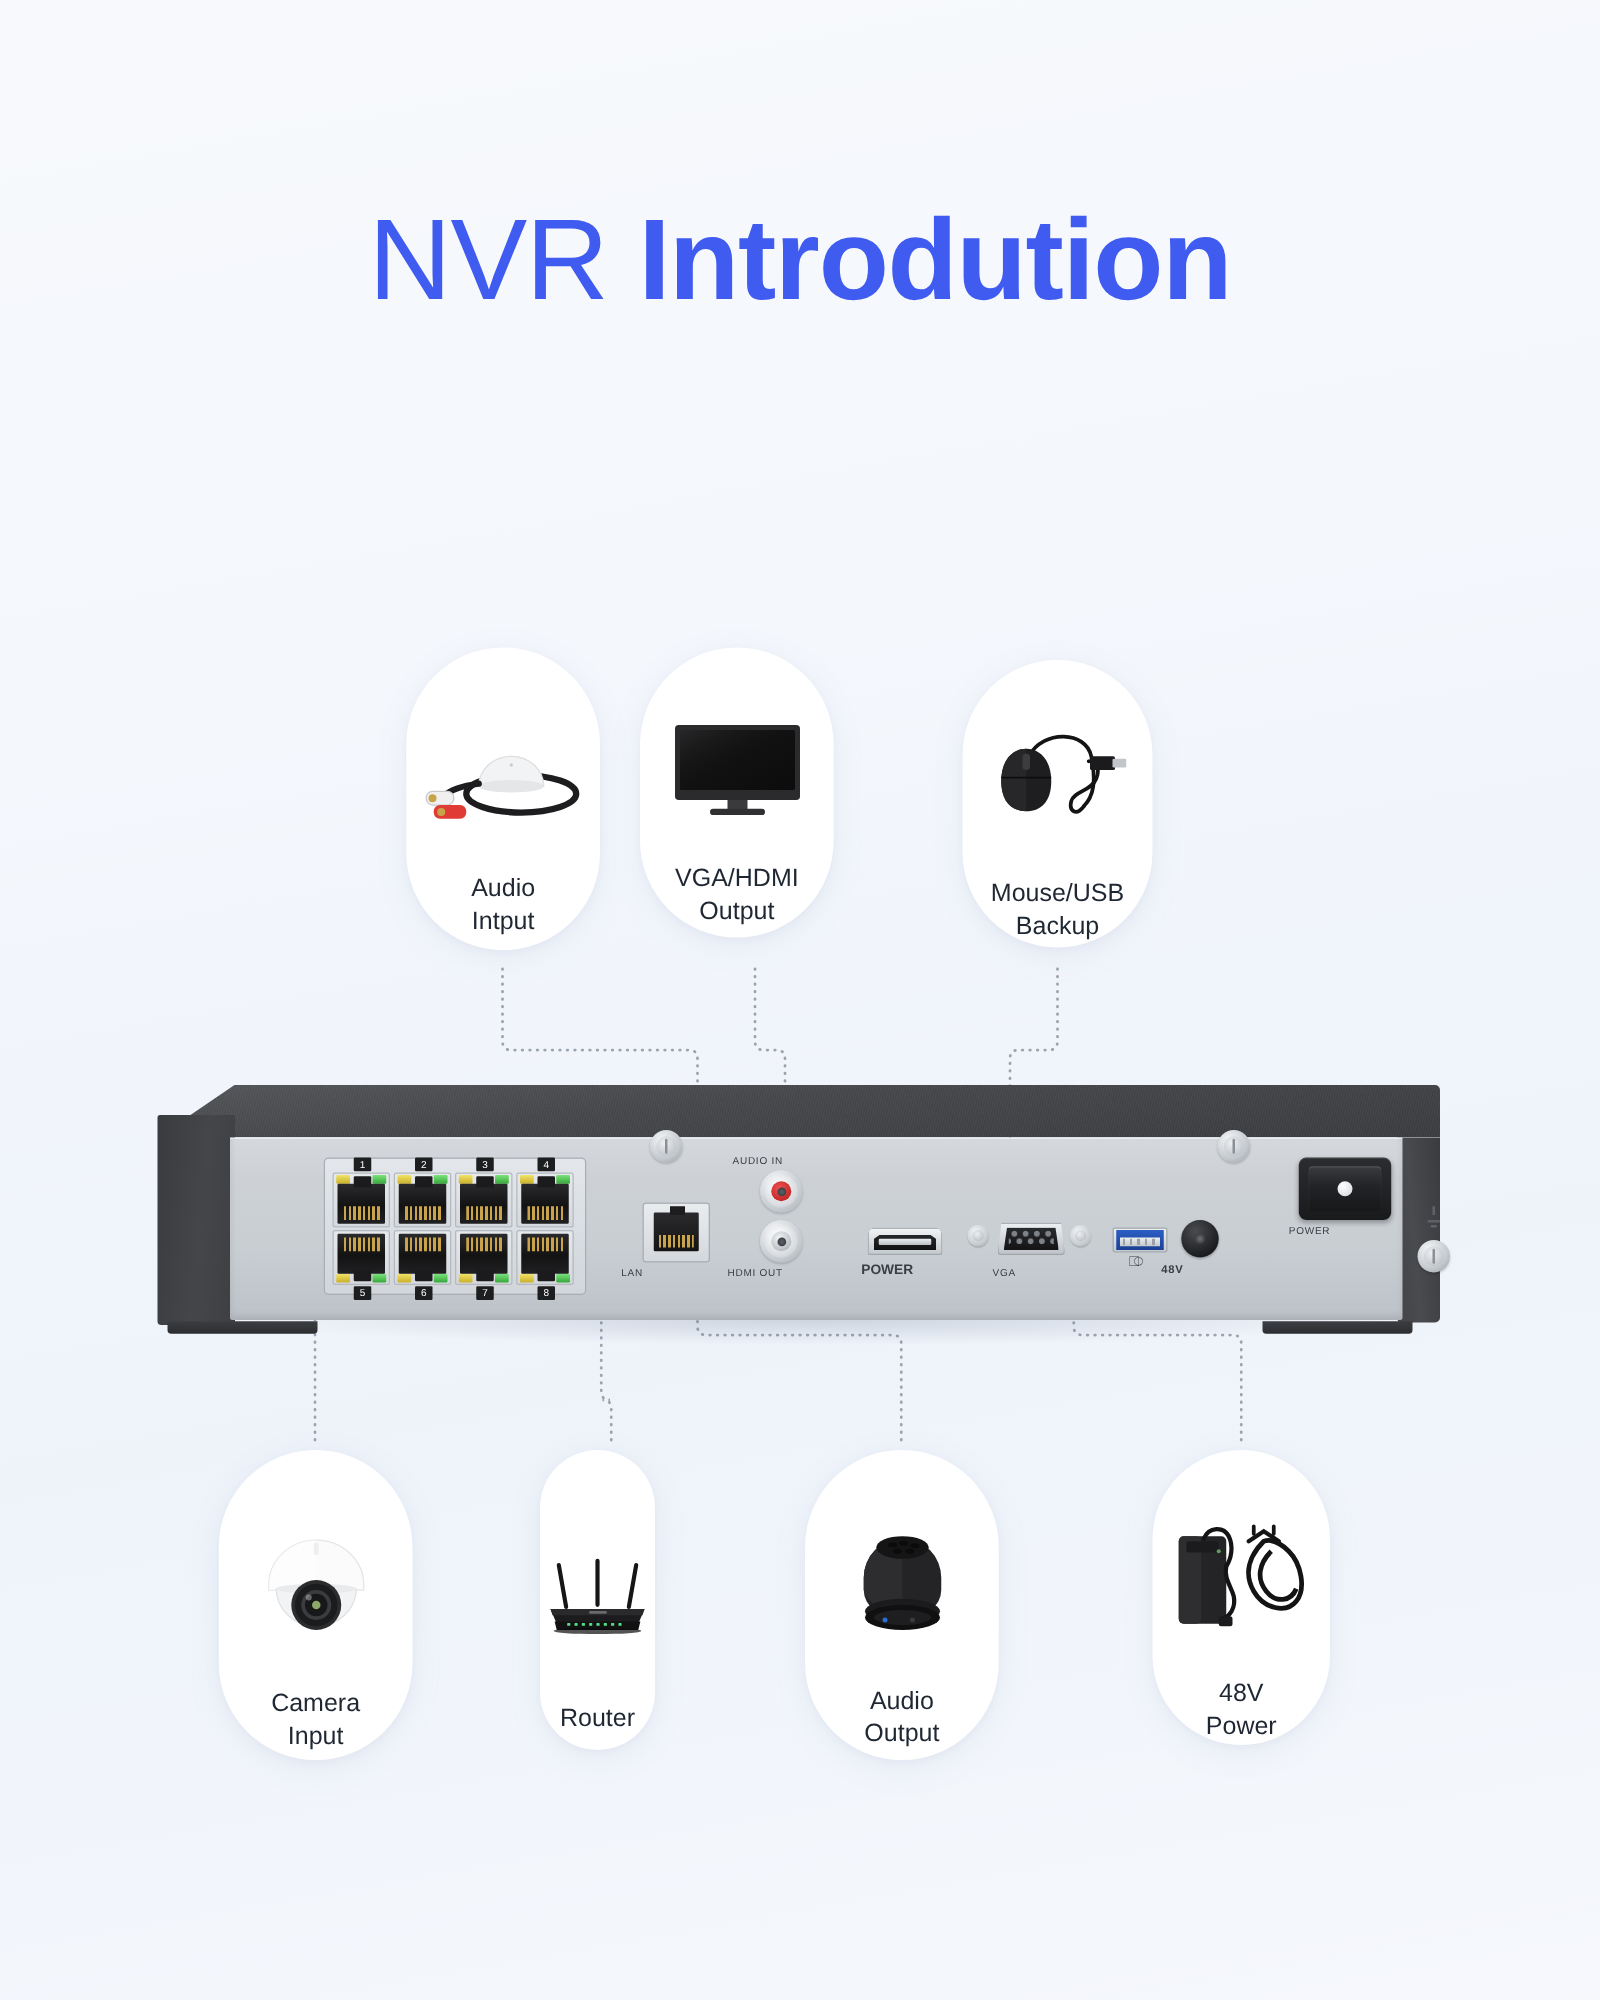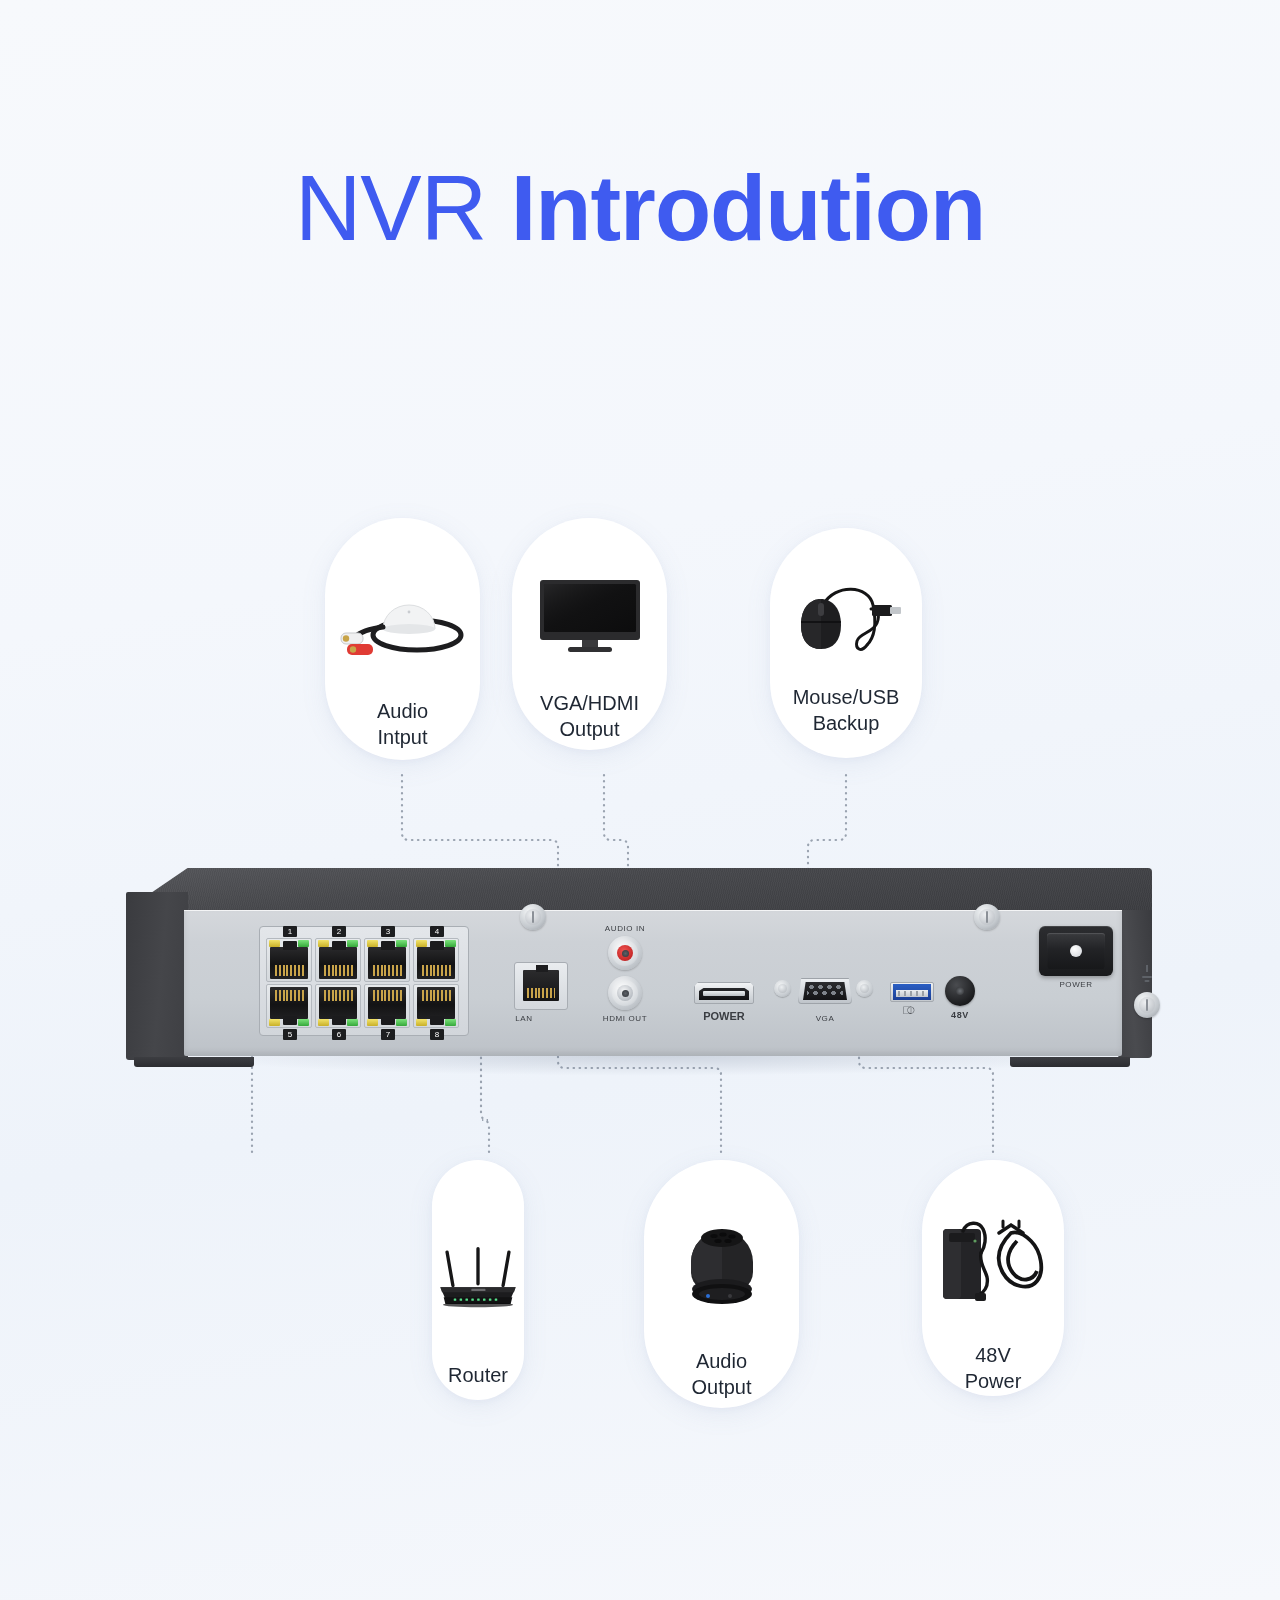--- a/index.html
+++ b/index.html
@@ -142,21 +142,21 @@
     background:linear-gradient(180deg,#2b2b2d,#141415);
     border-radius:1px;
   }
   .lan .tab{ position:absolute; left:22px; top:3px; width:12px; height:7px; background:#1d1d1f; }
   .lan .pins{
     position:absolute; left:13px; bottom:12px; width:28px; height:10px;
     background: repeating-linear-gradient(90deg,#c9a44a 0 2px, transparent 2px 3.8px);
   }
   .plabel{
     position:absolute; font-size:8px; letter-spacing:.6px; color:#3a3d42;
-    text-align:center; white-space:nowrap; font-family:"Liberation Sans",sans-serif;
+    text-align:left; white-space:nowrap; font-family:"Liberation Sans",sans-serif;
   }
 
   
   .rca{ position:absolute; width:34px; height:34px; border-radius:50%;
         background:radial-gradient(circle at 38% 32%, #fbfbfc, #c9ced3 60%, #a7acb2 100%);
         box-shadow:0 1px 2px rgba(0,0,0,.22); }
   .rca .r1{ position:absolute; inset:4px; border-radius:50%;
             background:radial-gradient(circle at 40% 35%, #ffffff, #d6dade 70%, #b3b8be); }
   .rca .hole{ position:absolute; inset:9px; border-radius:50%; }
   .rca.red .hole{ background:radial-gradient(circle at 42% 36%, #ef5350, #c62828 70%, #8e1b1b); }
@@ -354,21 +354,21 @@
         <path d="M36 30 C48 8 82 10 86 30 C90 50 88 62 80 70" fill="none" stroke="#141415" stroke-width="3"></path>
         <path d="M80 70 C74 78 68 74 70 66 C72 58 86 58 90 48 C94 38 88 33 84 34" fill="none" stroke="#141415" stroke-width="3" stroke-linecap="round"></path>
         <rect x="85" y="30" width="20" height="11" rx="1.5" fill="#1b1b1d"></rect>
         <rect x="103" y="32" width="11" height="7" rx="1" fill="#c2c6ca"></rect>
         <path d="M14 50 C14 32 24 24 34 24 C44 24 54 32 54 50 C54 66 46 74 34 74 C22 74 14 66 14 50 Z" fill="#1e1e20"></path>
         <path d="M14 50 C14 32 24 24 34 24 L34 74 C22 74 14 66 14 50 Z" fill="#272729"></path>
         <rect x="31" y="28" width="6" height="13" rx="3" fill="#3d3d40"></rect>
         <path d="M14 47 L54 47" stroke="#0d0d0e" stroke-width="1.4"></path>
       </svg>
     </div>
-    <div class="lbl" style="margin-top:16px;">Mouse/USB
+    <div class="lbl" style="margin-top:34px;">Mouse/USB
 Backup</div>
   </div>
 
   <div id="nvr">
     <div class="nvr-top">
         <span class="nvr-top-grain"></span>
       </div>
     <div class="nvr-left"></div>
     <div class="nvr-right"></div>
     <div class="nvr-foot"></div>
@@ -519,20 +519,40 @@
       </div>
       <div class="gnd" style="left:955px;top:58px;">
         <b></b>
           <i></i>
           <i></i>
           <i></i>
       </div>
     </div>
   </div>
 
+  <div class="card" style="left:175px;top:1160px;width:155px;height:248px;padding-top:56px;">
+    <div class="art" style="height:100px;">
+      <svg width="104" height="96" viewBox="0 0 104 96">
+        <path d="M14 50 A38 36 0 0 1 90 50 L90 54 L14 54 Z" fill="#fbfbfc" stroke="#e3e5e7"></path>
+        <path d="M14 50 A38 36 0 0 1 52 14 L52 54 L14 54 Z" fill="#ffffff" opacity=".5"></path>
+        <path d="M20 53 A32 30 0 0 0 84 53 Z" fill="#f2f3f4" stroke="#dfe1e3"></path>
+        <ellipse cx="52" cy="53" rx="32" ry="4" fill="#e9eaec"></ellipse>
+        <path d="M30 60 A23 22 0 0 0 74 60 Z" fill="#f6f7f8"></path>
+        <circle cx="52" cy="66" r="20" fill="#2b2c2e"></circle>
+        <circle cx="52" cy="66" r="17" fill="#1b1c1e"></circle>
+        <circle cx="52" cy="66" r="12" fill="#3b3c3f"></circle>
+        <circle cx="52" cy="66" r="9" fill="#17181a"></circle>
+        <circle cx="52" cy="66" r="3.4" fill="#8ea86a"></circle>
+        <circle cx="46" cy="60" r="2.4" fill="#ffffff" opacity=".35"></circle>
+        <rect x="50" y="16" width="4" height="10" rx="2" fill="#eceef0"></rect>
+      </svg>
+    </div>
+    <div class="lbl" style="margin-top:34px;">Camera
+Input</div>
+  </div>
 
   <div class="card" style="left:432px;top:1160px;width:92px;height:240px;padding-top:72px;">
     <div class="art" style="height:92px;">
       <svg width="110" height="78" viewBox="0 0 110 78">
         <path d="M18 8 L25 48" stroke="#161617" stroke-width="4" stroke-linecap="round"></path>
         <path d="M55 4 L55 46" stroke="#161617" stroke-width="4" stroke-linecap="round"></path>
         <path d="M92 8 L85 48" stroke="#161617" stroke-width="4" stroke-linecap="round"></path>
         <path d="M10 50 L100 50 L94 64 L16 64 Z" fill="#1c1c1e"></path>
         <path d="M10 50 L100 50 L98 56 L12 56 Z" fill="#2a2a2c"></path>
         <path d="M14 62 L96 62 L94 70 L16 70 Z" fill="#121213"></path>

